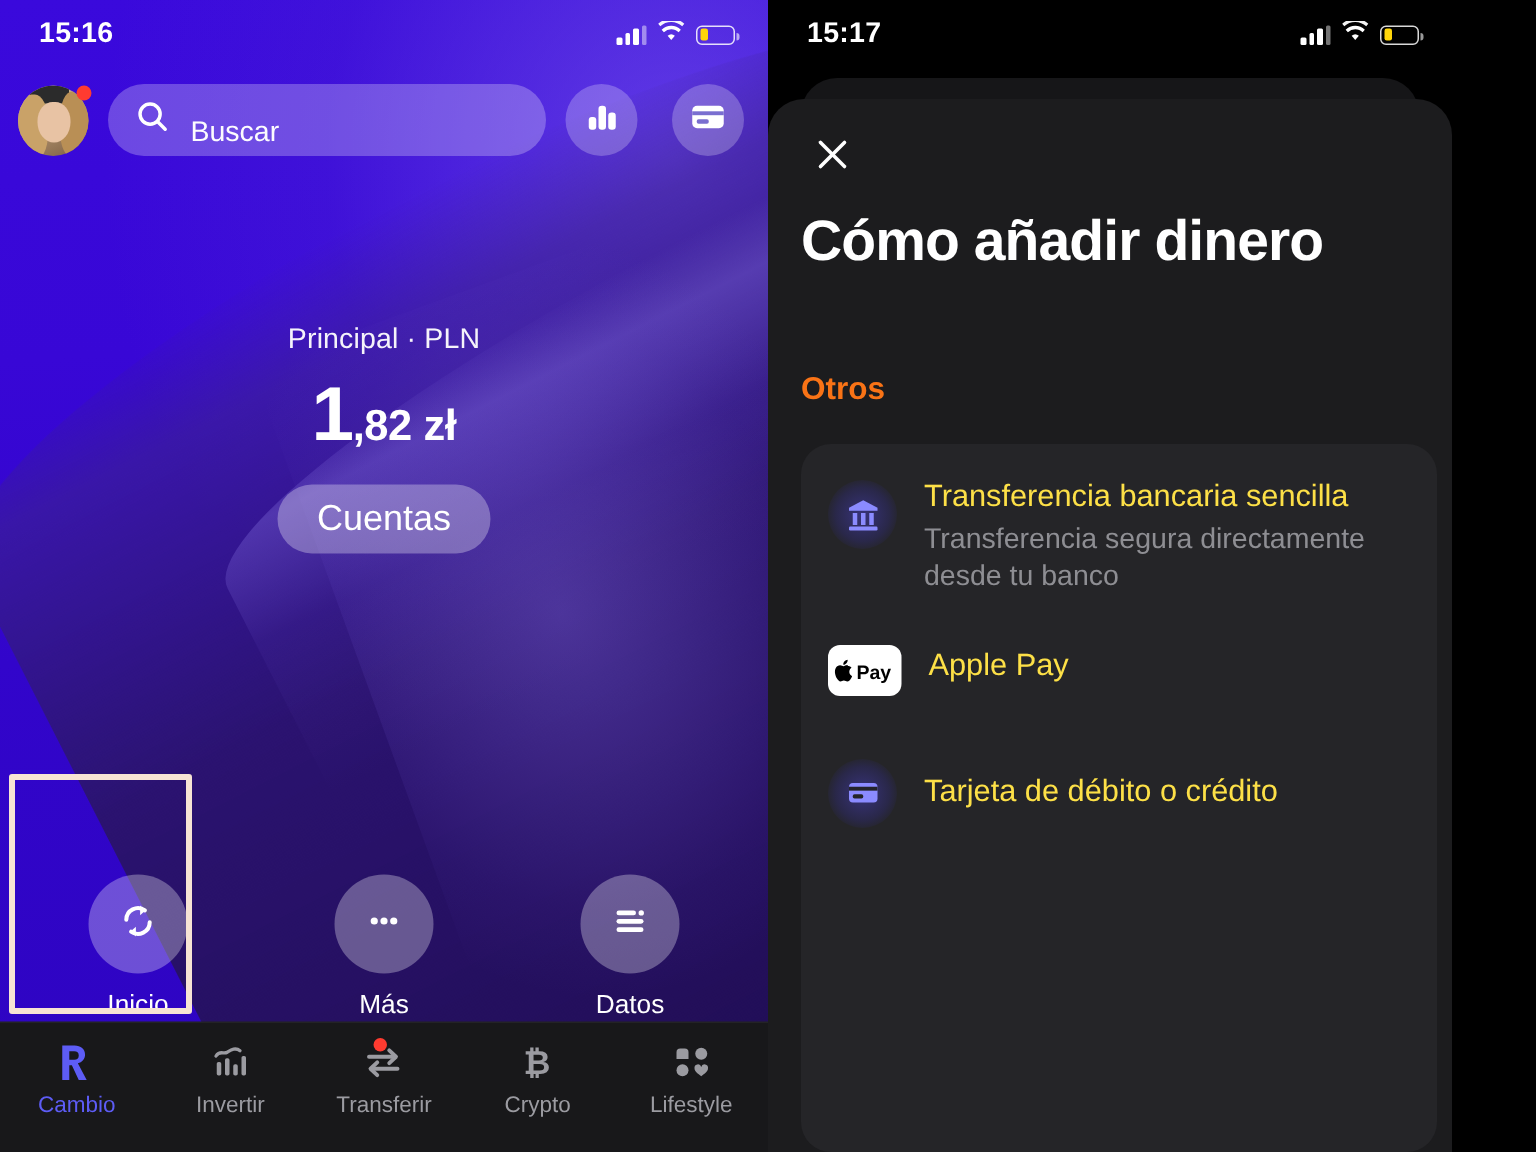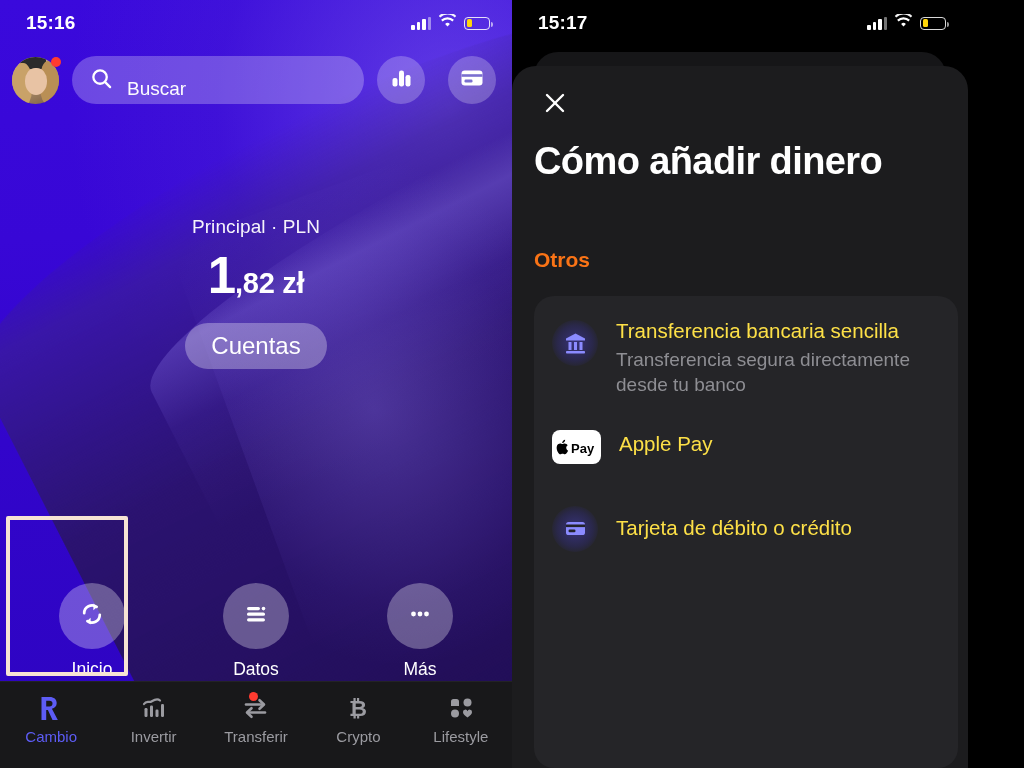--- a/index.html
+++ b/index.html
@@ -362,41 +362,41 @@
             </svg>
           </span>
         </div>
         <div class="lbl">Inicio</div>
       </div>
 
       <div class="action">
         <div class="bubble">
           <span>
             <svg width="28" height="28" viewBox="0 0 28 28">
+                <circle cx="7.5" cy="14" r="2.4" fill="#fff"></circle>
+                <circle cx="14" cy="14" r="2.4" fill="#fff"></circle>
+                <circle cx="20.5" cy="14" r="2.4" fill="#fff"></circle>
+              </svg>
+          </span>
+        </div>
+        <div class="lbl">Más</div>
+      </div>
+
+      <div class="action">
+        <div class="bubble">
+          <span>
+            <svg width="28" height="28" viewBox="0 0 28 28">
               <rect x="5" y="7" width="13" height="3.2" rx="1.6" fill="#fff"></rect>
               <circle cx="21.5" cy="8.6" r="1.8" fill="#fff"></circle>
               <rect x="5" y="12.6" width="18" height="3.2" rx="1.6" fill="#fff"></rect>
               <rect x="5" y="18.2" width="18" height="3.2" rx="1.6" fill="#fff"></rect>
             </svg>
           </span>
         </div>
         <div class="lbl">Datos</div>
-      </div>
-
-      <div class="action">
-        <div class="bubble">
-          <span>
-            <svg width="28" height="28" viewBox="0 0 28 28">
-                <circle cx="7.5" cy="14" r="2.4" fill="#fff"></circle>
-                <circle cx="14" cy="14" r="2.4" fill="#fff"></circle>
-                <circle cx="20.5" cy="14" r="2.4" fill="#fff"></circle>
-              </svg>
-          </span>
-        </div>
-        <div class="lbl">Más</div>
       </div>
     </div>
 
     <div class="hl-box"></div>
 
     <div class="tabbar">
       <div class="tab active">
         <div class="ticon">
           <svg width="24" height="27" viewBox="0 0 24 27">
               <path d="M2.5 2h8.2c4.2 0 7 2.3 7 6 0 3.2-2 5.2-4.8 5.8L18.8 25h-5.3L8.9 15.1H7.2V25H2.5V2zm4.7 3.8v5.7h3.3c1.9 0 3-1 3-2.9s-1.1-2.8-3-2.8H7.2z" fill="currentColor"></path>

